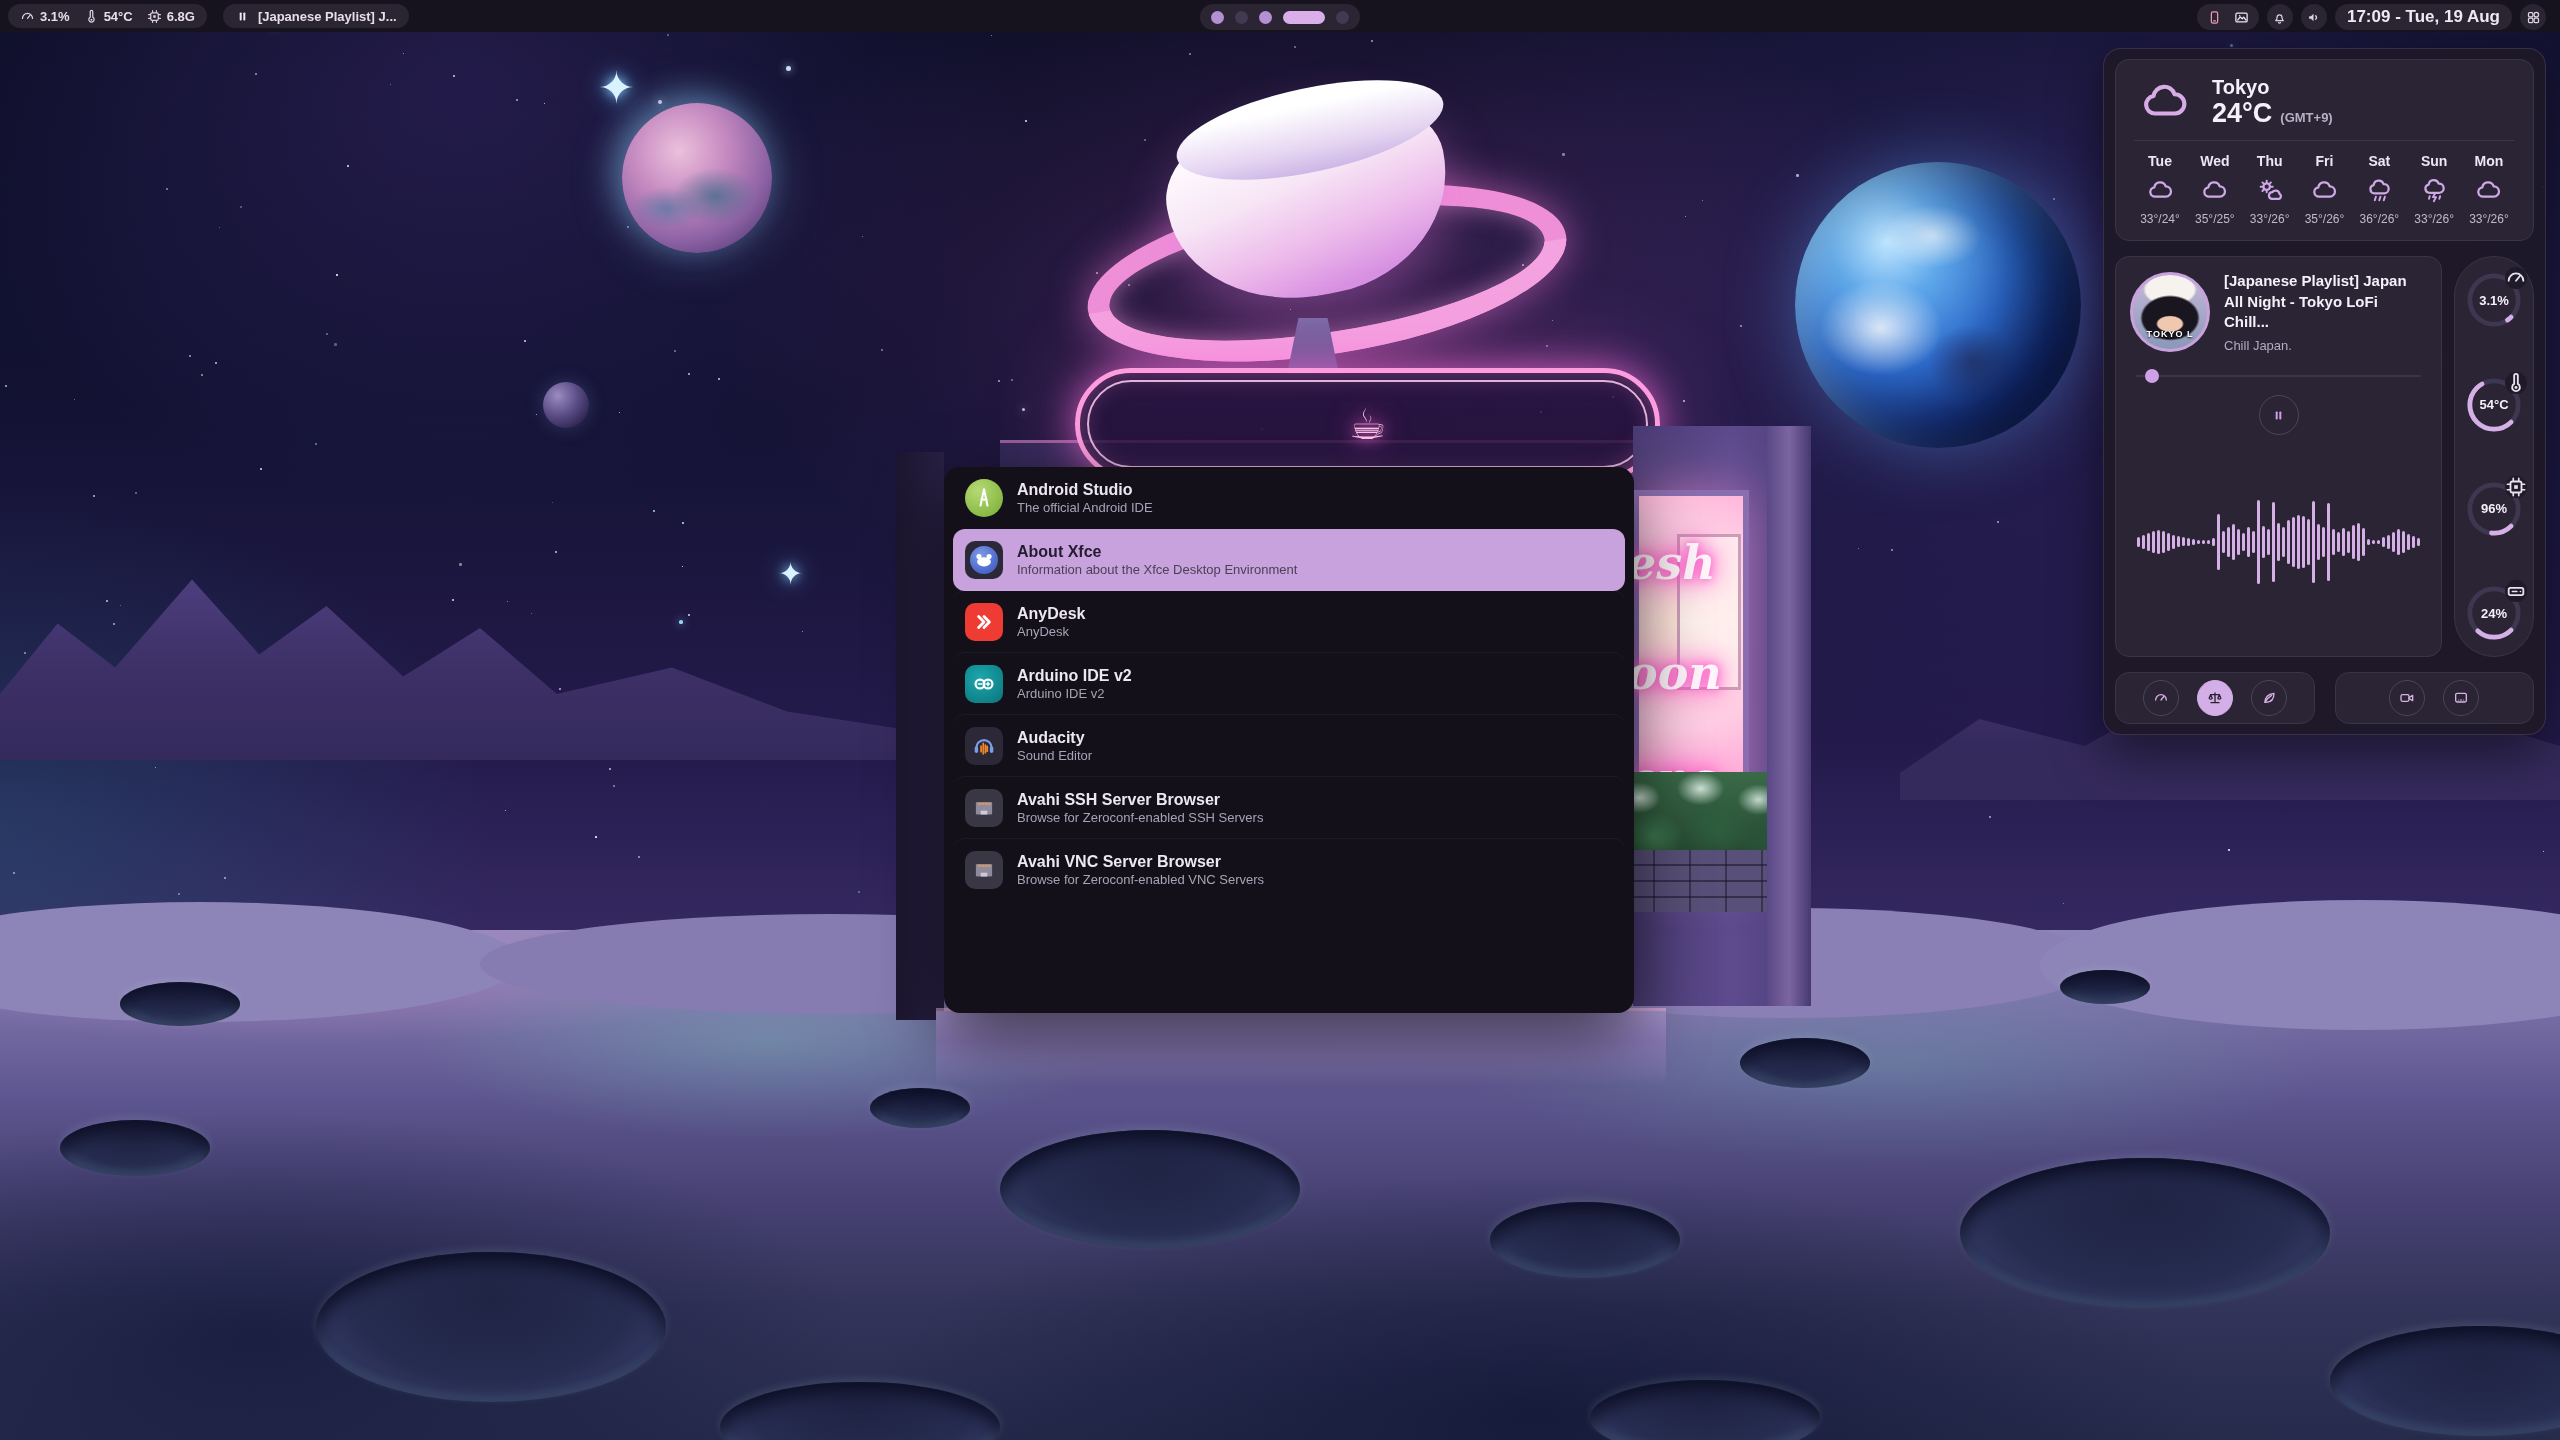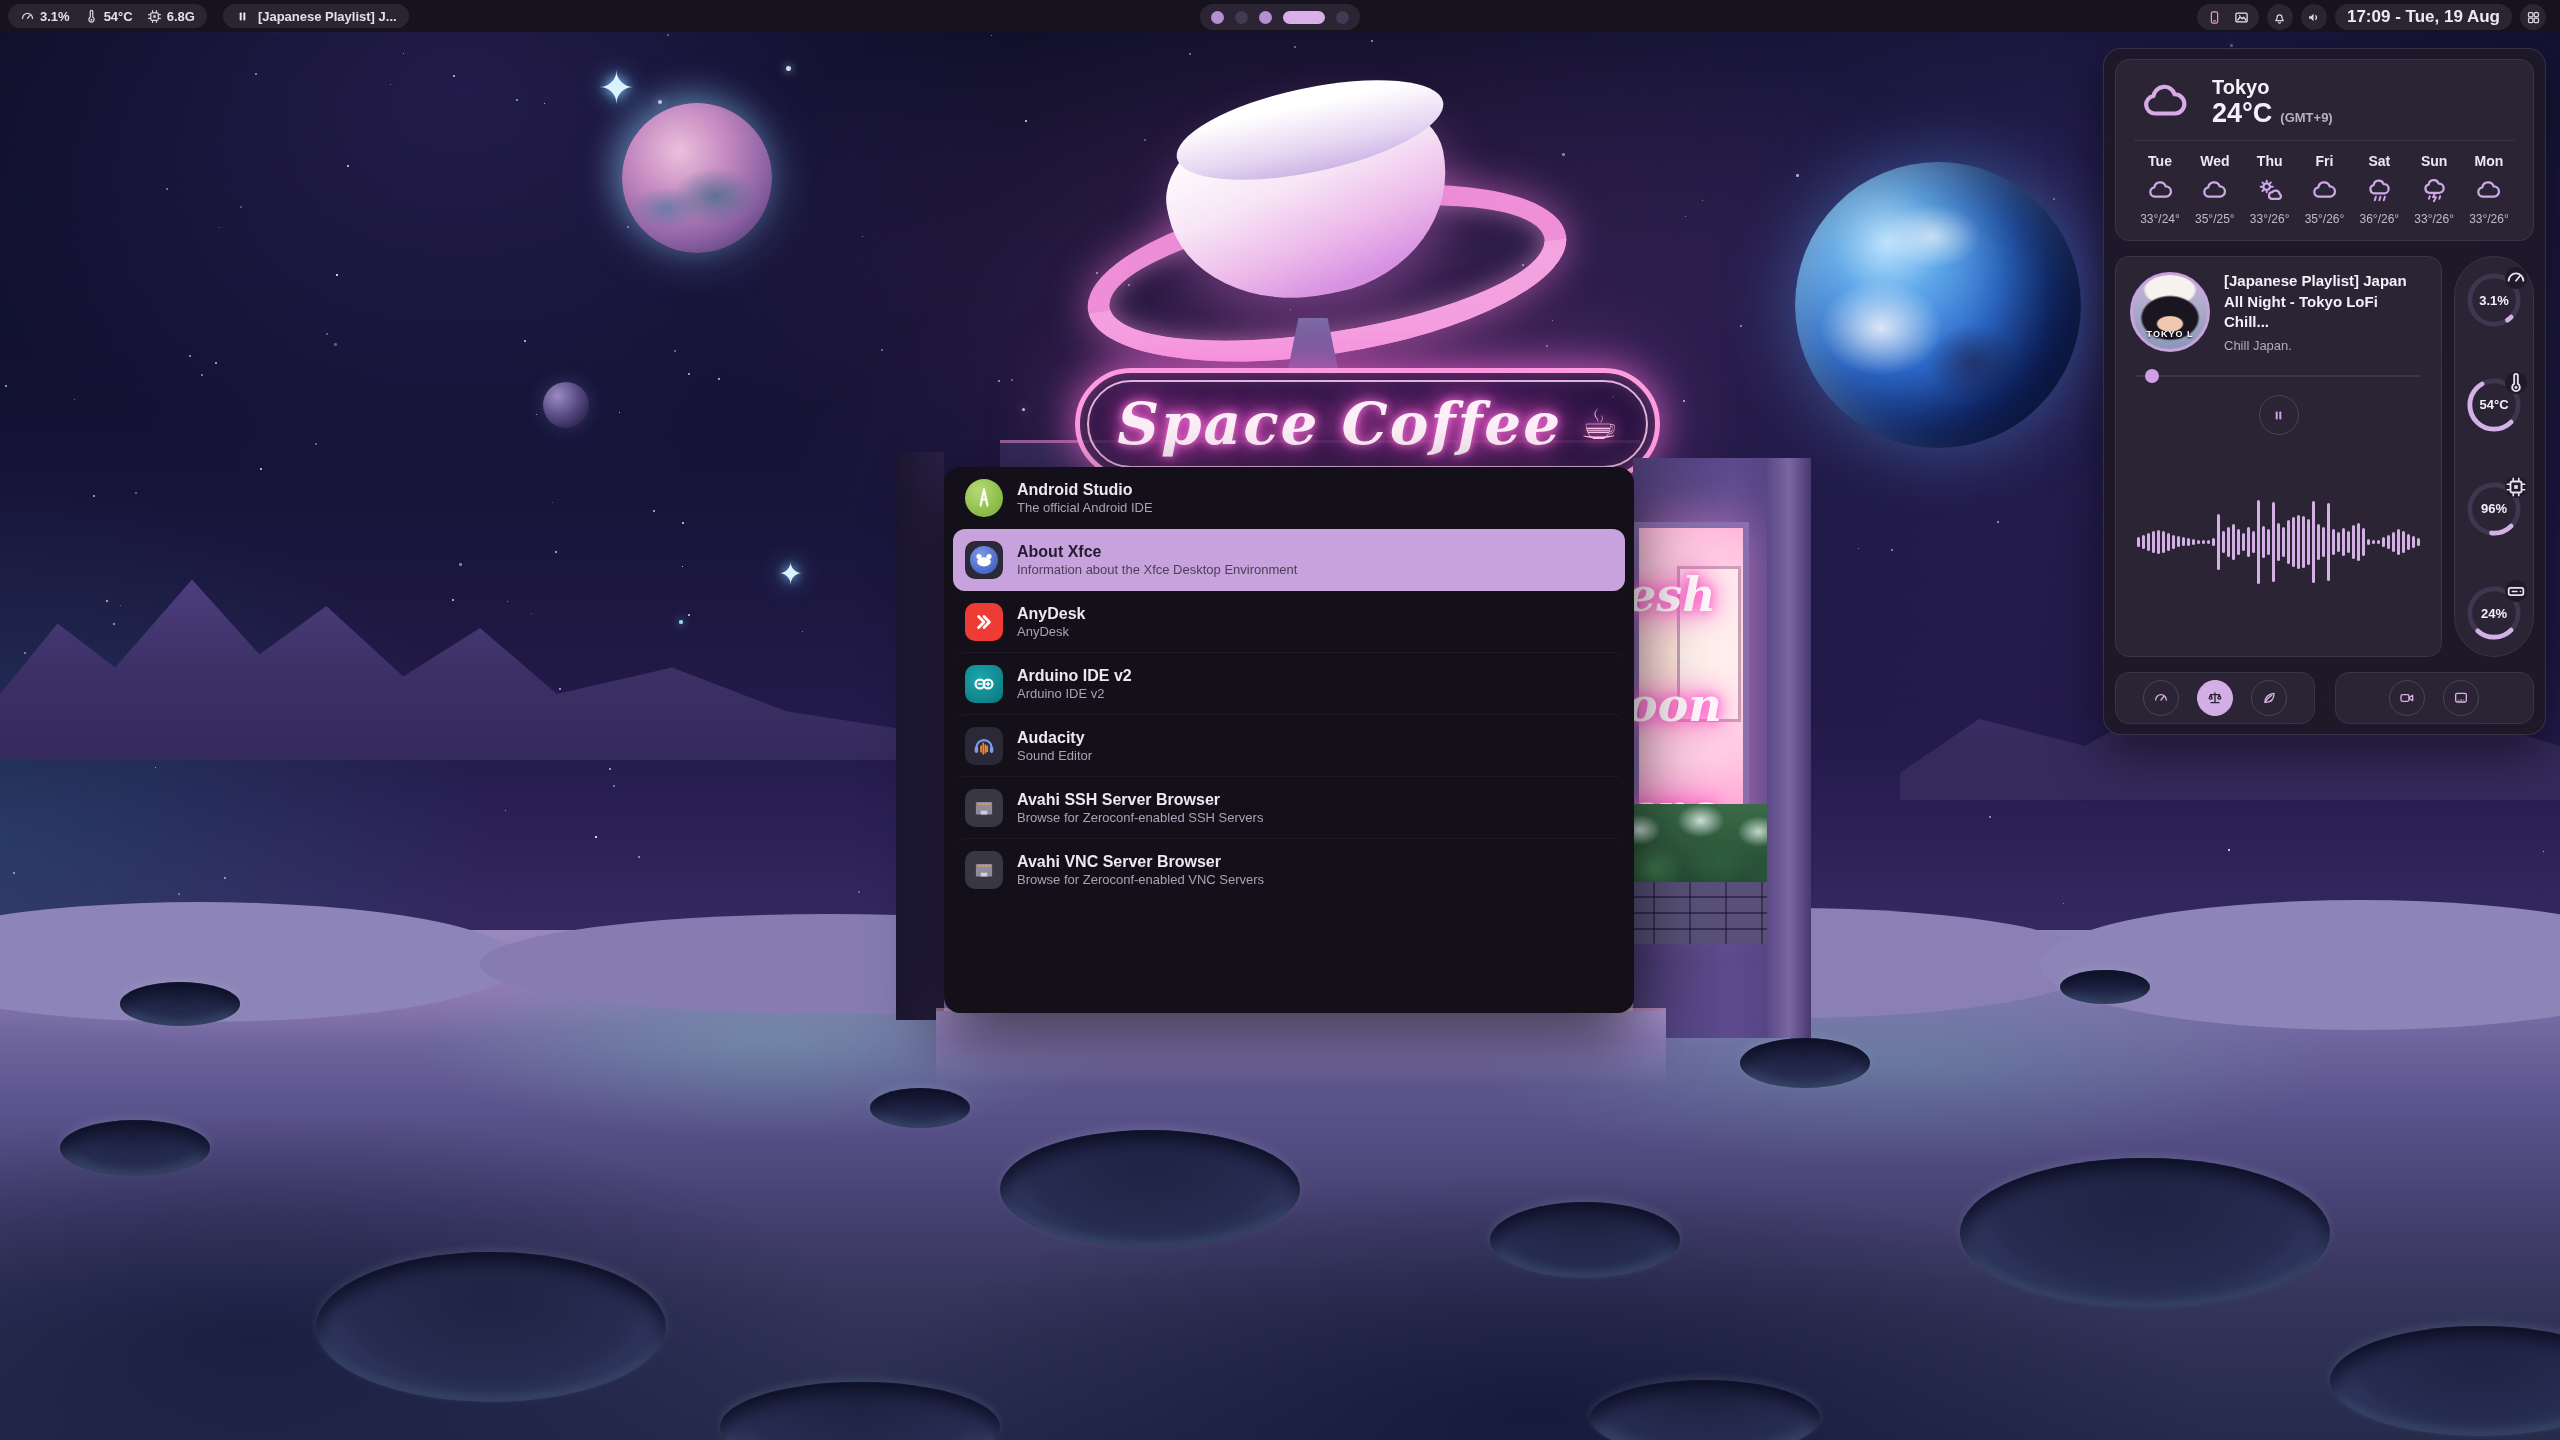--- a/index.html
+++ b/index.html
@@ -57,21 +57,21 @@
     background:rgba(40,20,64,.82);border:5px solid #ff9ce0;box-sizing:border-box;
     box-shadow:0 0 36px rgba(255,110,220,.65),0 0 90px rgba(255,110,220,.35), inset 0 0 26px rgba(255,140,220,.35);
     display:flex;align-items:center;justify-content:center;gap:18px;}
   .sign:after{content:"";position:absolute;inset:7px;border:2px solid rgba(255,205,242,.85);border-radius:50px;pointer-events:none;}
   .sign-text{font-family:"DejaVu Serif",serif;font-style:italic;font-weight:bold;font-size:58px;letter-spacing:2px;color:#fff0fa;
     text-shadow:0 0 10px #ff7ae0,0 0 24px #ff54d2,0 0 48px #ff54d2;}
   .sign-cup{font-size:42px;color:#ffc9ec;text-shadow:0 0 14px #ff6ad4,0 0 30px #ff54d2;font-family:"DejaVu Sans",sans-serif;}
 
   
   .wall-left{position:absolute;left:896px;top:452px;width:48px;height:568px;background:linear-gradient(90deg,#1c1630,#2a2146);}
-  .shop-right{position:absolute;left:1633px;top:458px;width:178px;height:580px;background:linear-gradient(90deg,#4a3c74,#5d4b8e 55%,#4e3f7a);}
+  .shop-right{position:absolute;left:1633px;top:426px;width:178px;height:580px;background:linear-gradient(90deg,#4a3c74,#5d4b8e 55%,#4e3f7a);}
   .shop-window{position:absolute;left:0px;top:64px;width:116px;height:382px;border:6px solid #8a6fb0;box-sizing:border-box;
     background:radial-gradient(circle at 42% 35%, #ffe9d9 0%, #ffcfe4 40%, #ffa2d4 72%, #ec80c4 100%);
     box-shadow:0 0 54px rgba(255,150,215,.55);}
   .menu-board{position:absolute;left:38px;top:38px;width:58px;height:150px;background:rgba(255,244,240,.75);border:3px solid #caa0b8;}
   .neon-line{position:absolute;left:-12px;font-family:"DejaVu Serif",serif;font-style:italic;font-weight:bold;font-size:46px;color:#fff5fb;
     text-shadow:0 0 8px #ff6ad0,0 0 20px #ff4ac8,0 0 36px #ff4ac8;}
   .shop-pillar{position:absolute;right:0;top:0;width:44px;height:100%;background:linear-gradient(90deg,#5a4886,#7c66a2 50%,#463870);}
   .plants{position:absolute;left:-14px;top:346px;width:170px;height:92px;border-radius:14px 14px 0 0;
     background:
       radial-gradient(30px 22px at 12% 28%, #cfe2d8, transparent 70%),
@@ -431,21 +431,20 @@
     </div>
 
     <div class="ring"></div>
     <div class="cup"></div>
     <div class="cup-rim"></div>
     <div class="ring ring-front"></div>
     <div class="pedestal"></div>
     <div class="cornice"></div>
 
     <div class="sign">
-      <span class="sign-text">Space Coffee</span>
       <span class="sign-cup">☕</span>
     </div>
 
     <div class="wall-left"></div>
     <div class="shop-right">
       <div class="shop-window">
         <div class="menu-board"></div>
         <div class="neon-line" style="top:40px;">esh</div>
         <div class="neon-line" style="top:150px;">oon</div>
         <div class="neon-line" style="top:256px;">ans</div>

